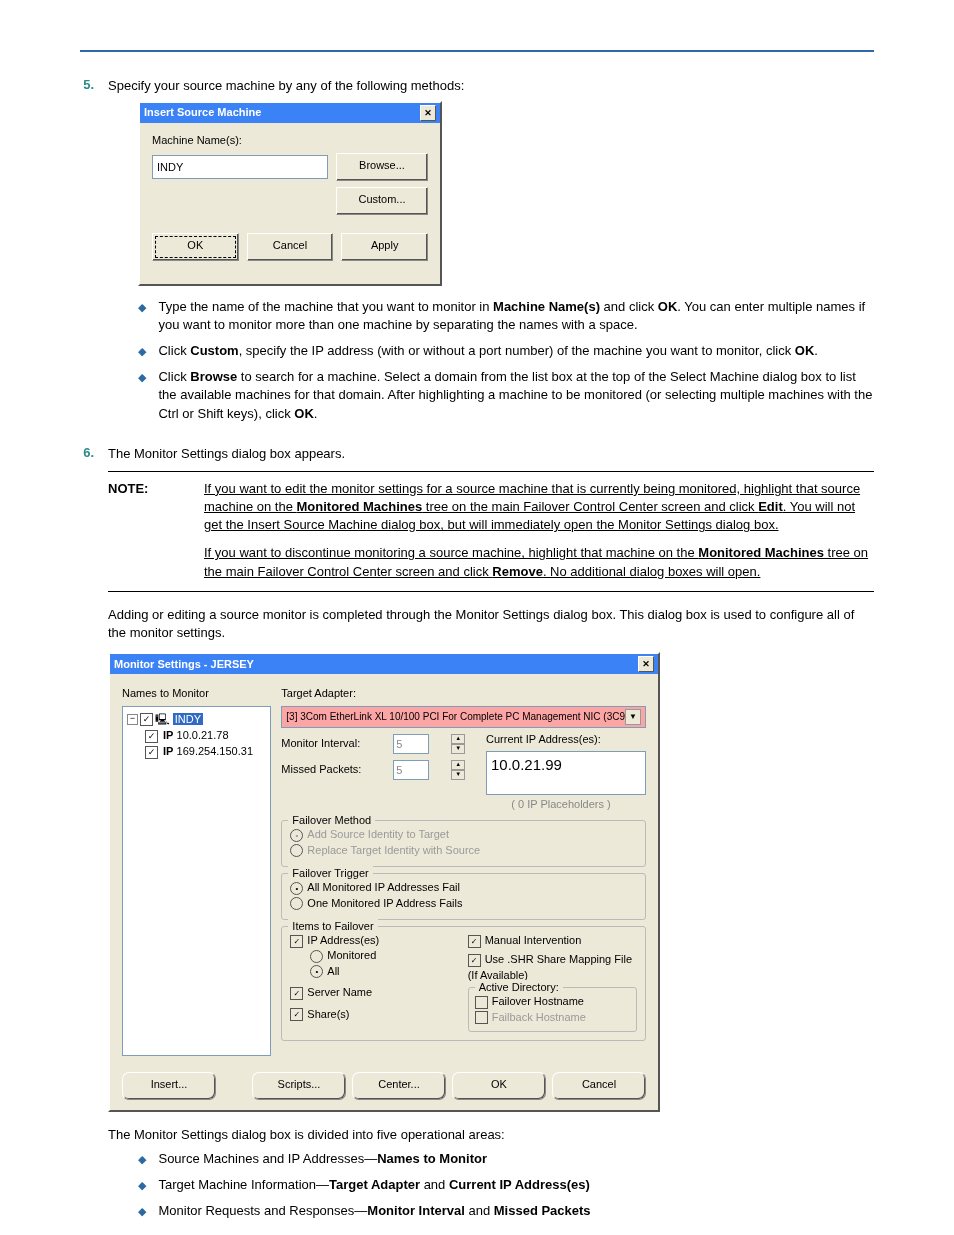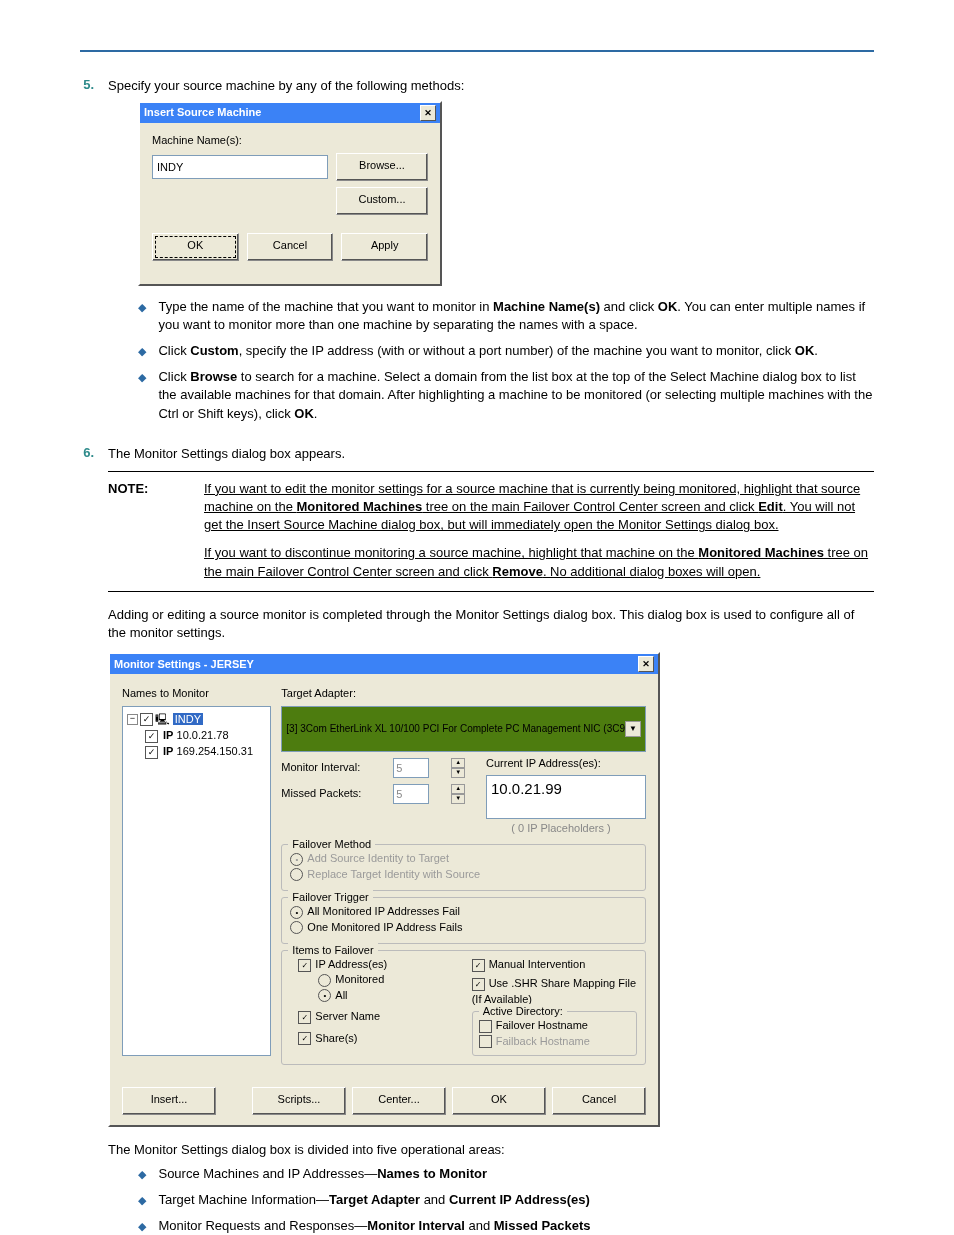--- a/index.html
+++ b/index.html
@@ -162,23 +162,23 @@
     padding: 4px;
     height: 340px;
     font-size: 11px;
     margin-top: 2px;
   }
   .tree-line { margin: 1px 0; white-space: nowrap; }
   .chk { display: inline-block; width: 11px; height: 11px; border: 1px solid #555; background: #fff; text-align: center; font-size: 9px; line-height: 11px; vertical-align: middle; margin-right: 2px; }
   .sel { background: #316ac5; color: #fff; padding: 0 2px; }
   .lbl { margin: 4px 0; }
   .dropdown {
-    background: #4d7c0f;
+    background: #fca5a5;
     border: 1px solid #7f9db9;
-    padding: 13px 4px;
+    padding: 1px 4px;
     font-size: 10px;
     display: flex;
     justify-content: space-between;
     align-items: center;
     height: 18px;
     overflow: hidden;
   }
   .dd-arrow { background: #ece9d8; border: 1px solid #999; width: 14px; height: 14px; text-align: center; font-size: 8px; line-height: 14px; }
   .f-row { display: flex; align-items: center; gap: 22px; margin: 6px 0; }
   .spinner {
@@ -227,37 +227,37 @@
     border: 1px solid #555;
     margin-right: 4px;
     vertical-align: middle;
     text-align: center;
     font-size: 8px;
     line-height: 11px;
   }
   .radio { border-radius: 50%; }
   .radio.sel-r::after { content: "•"; }
   .disabled-text { color: #9a9a9a; }
-  .items-cols { display: flex; gap: 8px; margin-left: 8px; }
+  .items-cols { display: flex; gap: 8px; }
   .items-col { flex: 1; }
   .ad-group {
     border: 1px solid #bbb;
     border-radius: 3px;
     padding: 6px 6px;
     margin-top: 4px;
     position: relative;
   }
   .btn-row-bottom {
     display: flex;
     justify-content: space-between;
     padding: 6px 12px 10px 12px;
     gap: 8px;
   }
   .btn-row-bottom .left-btns, .btn-row-bottom .right-btns { display: flex; gap: 6px; }
-  .btn-row-bottom .win-btn { width: 76px; }
+  .btn-row-bottom .win-btn { width: 76px; border-radius: 7px; }
   .hr-bottom {
     border-top: 2px solid #2d6aa3;
     margin: 0 80px 6px 80px;
   }
   .minus-icon {
     display: inline-block;
     width: 9px; height: 9px;
     border: 1px solid #888;
     font-size: 9px; line-height: 7px;
     text-align: center;

